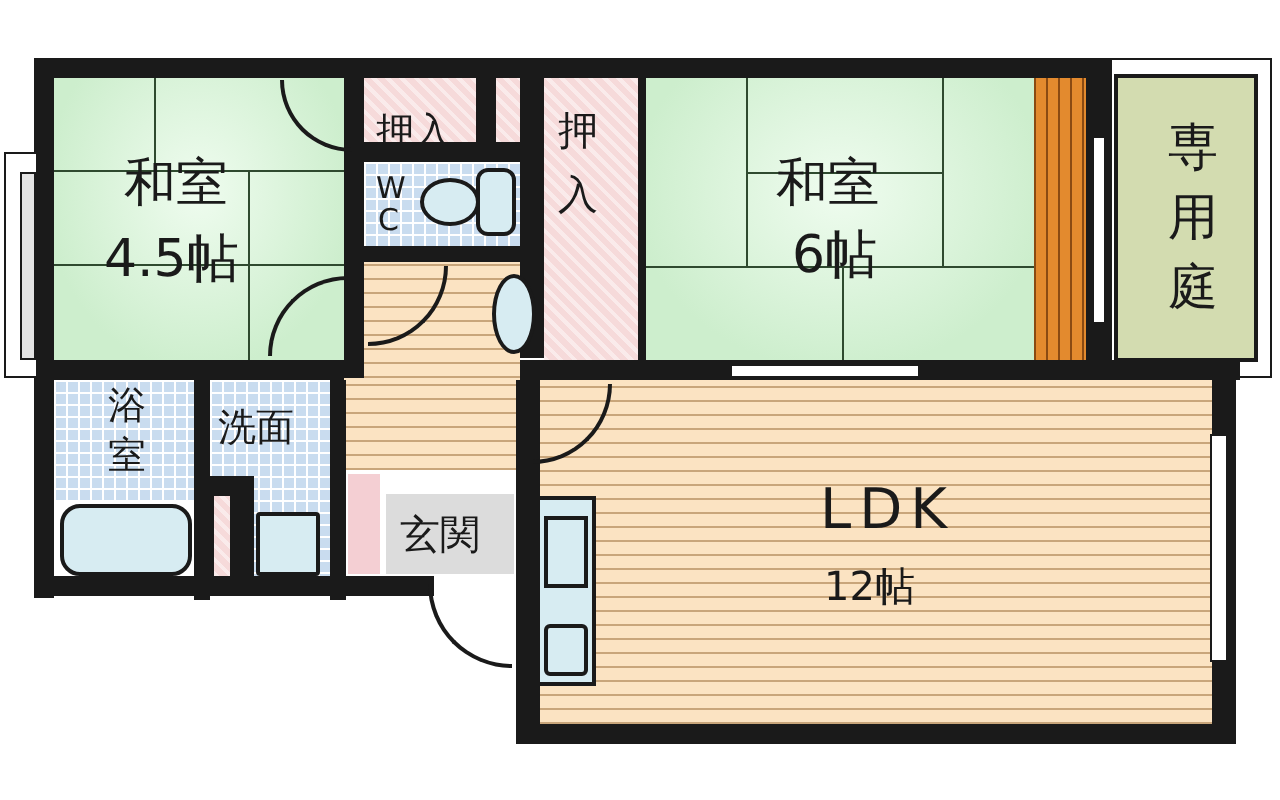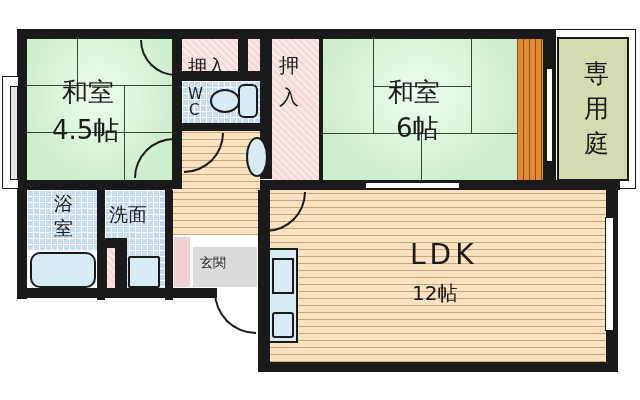--- a/index.html
+++ b/index.html
@@ -97,21 +97,21 @@
 
   <div class="abs tile" style="left:105px;top:190px;width:60px;height:100px;"></div>
   <div class="label" style="left:109px;top:204px;font-size:19px;">洗面</div>
   <div class="abs wall" style="left:105px;top:238px;width:22px;height:52px;"></div>
   <div class="abs pink" style="left:107px;top:248px;width:8px;height:40px;"></div>
   <div class="abs fixture" style="left:128px;top:256px;width:32px;height:32px;border-radius:2px;"></div>
   <div class="abs wall" style="left:165px;top:190px;width:8px;height:110px;"></div>
 
   <div class="abs pink" style="left:174px;top:237px;width:16px;height:50px;background:#f4cfd3;"></div>
   <div class="abs entry" style="left:193px;top:247px;width:64px;height:40px;"></div>
-  <div class="label" style="left:200px;top:256px;font-size:13px;">玄関</div>
+  <div class="label" style="left:200px;top:256px;font-size:20px;">玄関</div>
   <div class="abs wall" style="left:17px;top:288px;width:200px;height:10px;"></div>
   <div class="abs door-arc" style="left:214px;top:292px;width:42px;height:42px;border-bottom-left-radius:42px;border-right:none;border-top:none;"></div>
 
   <div class="abs wall" style="left:258px;top:190px;width:12px;height:182px;"></div>
   <div class="abs wood" style="left:270px;top:190px;width:336px;height:172px;"></div>
   <div class="abs wall" style="left:258px;top:362px;width:360px;height:10px;"></div>
   <div class="abs wall" style="left:606px;top:180px;width:12px;height:192px;"></div>
   <div class="abs window" style="left:605px;top:217px;width:9px;height:114px;"></div>
   <div class="abs door-arc" style="left:266px;top:192px;width:40px;height:40px;border-bottom-right-radius:40px;border-left:none;border-top:none;"></div>
   <div class="abs" style="left:268px;top:248px;width:30px;height:95px;background:#d7ecf2;border:2px solid #1a1a1a;"></div>

